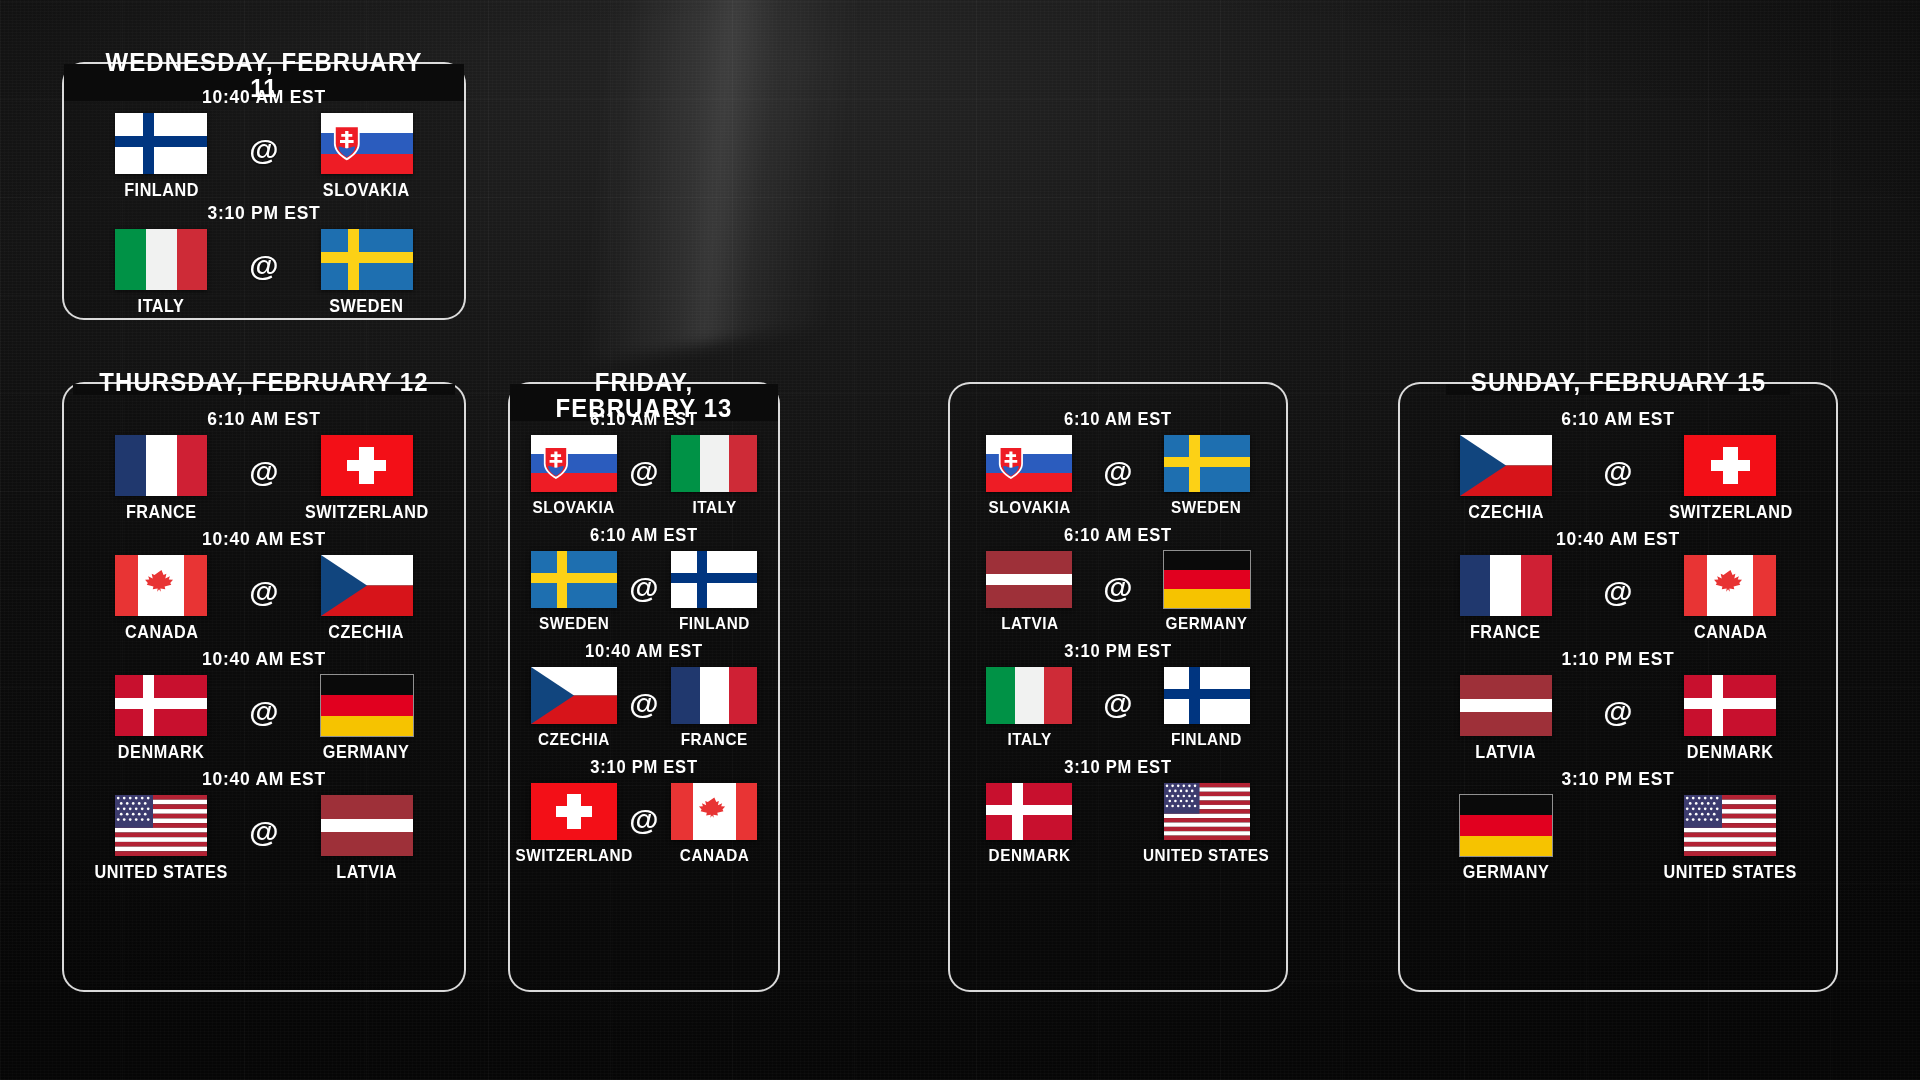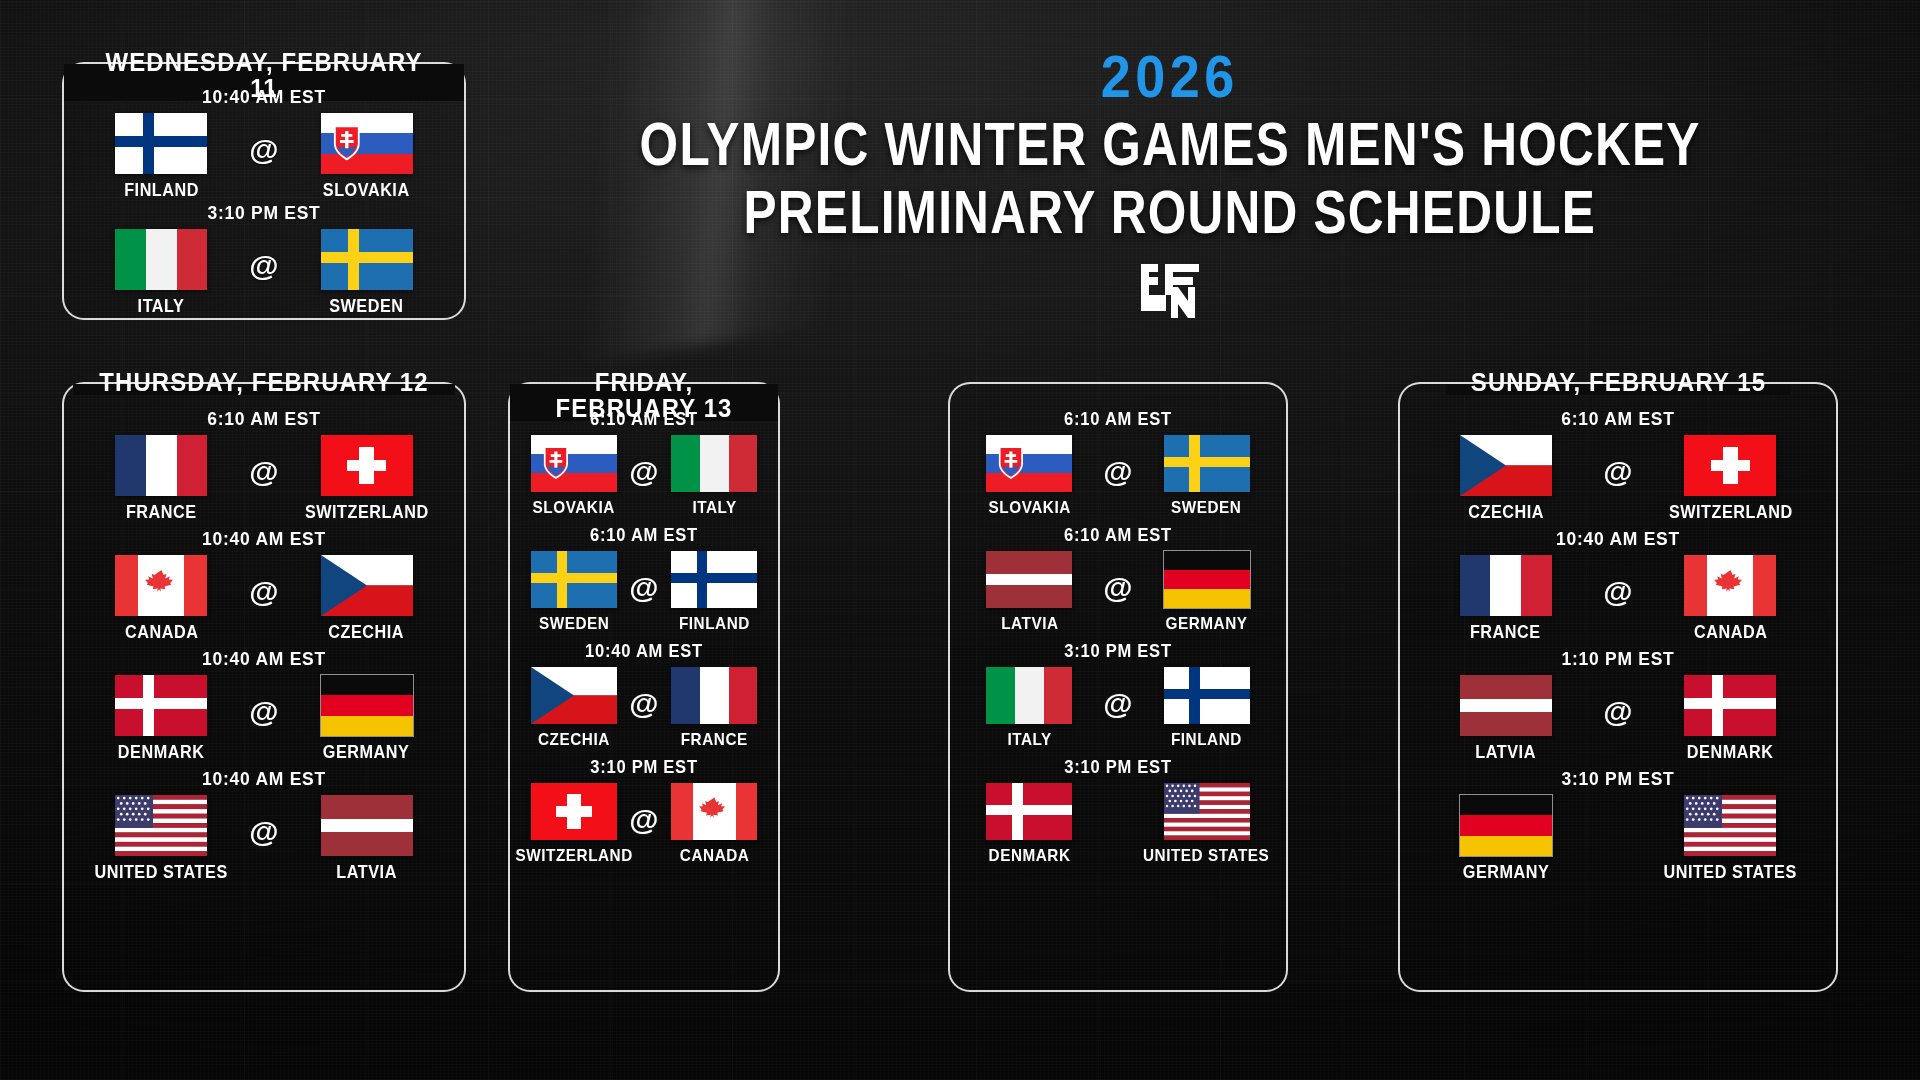--- a/index.html
+++ b/index.html
@@ -158,42 +158,20 @@
 </head>
 <body>
 
 <div id="bg-texture"></div>
 <div id="bg-grid"></div>
 <div id="bg-streak"></div>
 <div id="bg-vignette"></div>
 
 <div id="root">
 
-  <div id="header">
-    <div id="year" class="cond">2026</div>
-    <div id="title-line-1" class="cond title-line">OLYMPIC WINTER GAMES MEN'S HOCKEY</div>
-    <div id="title-line-2" class="cond title-line">PRELIMINARY ROUND SCHEDULE</div>
-    <div id="pfsn-logo">
-      <svg viewBox="0 0 66 62" width="66" height="62" aria-label="PFSN">
-        <g fill="#ffffff">
-
-          <path d="M4 4 h17 v8 h-9 v5 h9 v8 h-9 v10 h-8 z"></path>
-          <path d="M13 4 h8 v8 h-8 z"></path>
-
-          <path d="M28 4 h34 v8 h-26 v5 h20 v8 h-20 v10 h-8 z"></path>
-
-          <path d="M4 27 h8 v8 h17 v8 h-25 z"></path>
-          <path d="M4 43 h25 v8 h-25 z"></path>
-          <path d="M21 35 h8 v8 h-8 z"></path>
-
-          <path d="M34 27 h7 l10 14 v-14 h7 v31 h-7 l-10 -14 v14 h-7 z"></path>
-        </g>
-      </svg>
-    </div>
-  </div>
 
   <div id="card-wed" class="card">
       <div class="card-title-wrap">
         <div class="card-title-inner">
           <div class="card-title">WEDNESDAY, FEBRUARY 11</div>
         </div>
       </div>
       <div class="card-body" style="padding-top: 22px;">
         <div class="game" style="margin-bottom: 2px;">
           <div class="game-time">10:40 AM EST</div>

